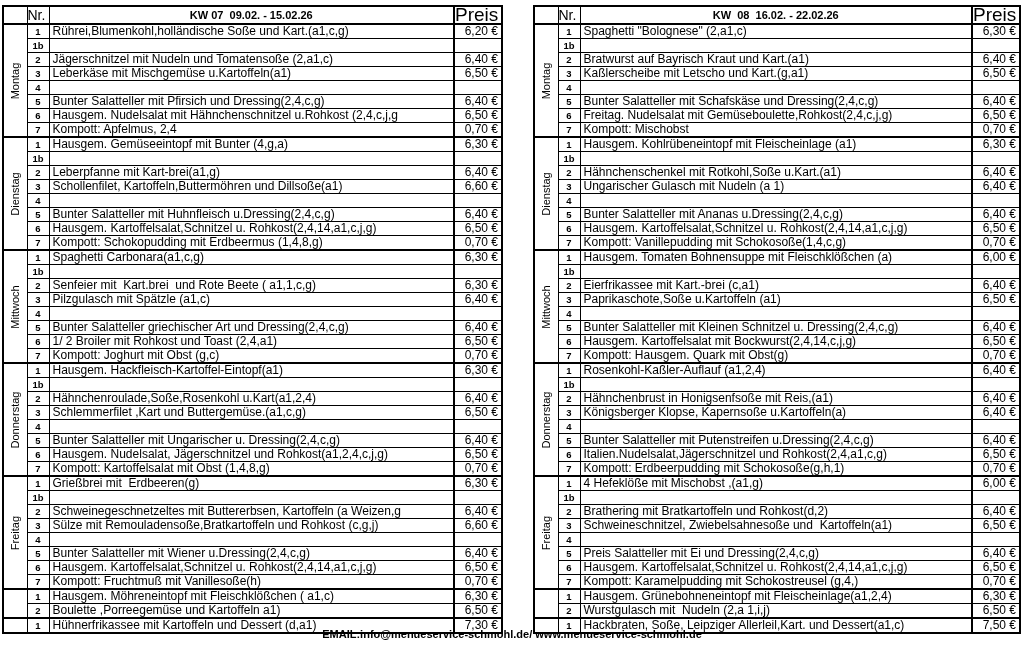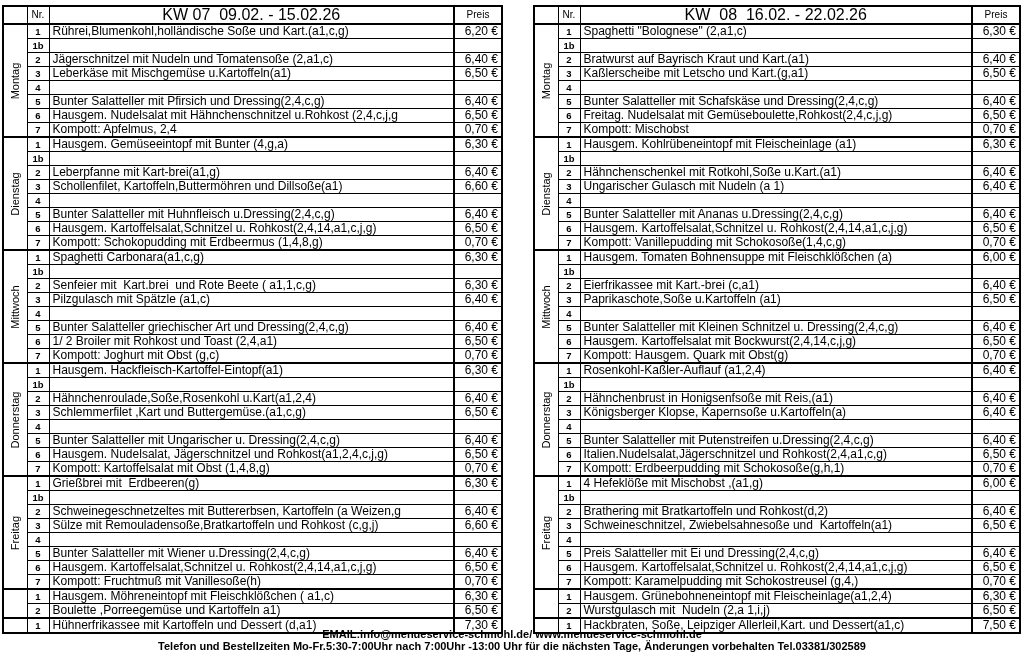--- a/index.html
+++ b/index.html
@@ -26,26 +26,26 @@
     padding: 0;
     height: 13px;
     line-height: 13px;
     font-size: 12px;
     overflow: hidden;
   }
   .menu-table tr.hdr td {
     border-bottom: 2px solid #000;
     height: 16px; line-height: 16px;
   }
-  .menu-table td.nr-h { text-align: center; font-size: 10px; margin-top: 47px; }
+  .menu-table td.nr-h { text-align: left; font-size: 14px; margin-top: 47px; }
   .menu-table td.title-h {
-    text-align: center; font-weight: normal; font-size: 16px; white-space: pre;
+    text-align: center; font-weight: bold; font-size: 11px; white-space: pre;
   }
   .menu-table td.price-h {
-    text-align: center; font-size: 10px; border-left: 2px solid #000;
+    font-size: 19px; border-left: 2px solid #000;
   }
   .menu-table tr.block-start td { border-top: 2px solid #000; }
   .menu-table td.nr {
     text-align: center; font-weight: bold; font-size: 9.5px;
   }
   .menu-table td.dish {
     padding: 0 3px; white-space: pre; text-align: left;
   }
   .menu-table td.price {
     text-align: right; padding-right: 3px;
@@ -57,21 +57,21 @@
     transform: translate(-50%, -50%) rotate(-90deg);
     white-space: nowrap;
   }
   .menu-table td.day.horiz { text-align: center; vertical-align: top; padding-left: 23px; }
   .menu-table td.day.horiz span { display: inline-block; line-height: 13px; }
 
   .footer {
     position: absolute; left: 0; top: 628px; width: 100%;
     text-align: center; font-weight: bold; font-size: 11px;
   }
-  .footer .l1 { }
+  .footer .l1 { margin-bottom: 7px; }
 </style>
 </head>
 <body>
 
 <div id="table-left" class="menu-table-host">
     <table class="menu-table">
       <colgroup>
         <col style="width: 24px;">
         <col style="width: 22px;">
         <col>
@@ -565,14 +565,13 @@
           <td class="nr">1</td>
           <td class="dish">Hackbraten, Soße, Leipziger Allerleil,Kart. und Dessert(a1,c)</td>
           <td class="price">7,50 €</td>
         </tr>
       </tbody>
     </table>
   </div>
 
 <div class="footer">
   <div class="l1">EMAIL:info@menueservice-schmohl.de/ www.menueservice-schmohl.de</div>
-  <div class="l2">Telefon und Bestellzeiten Mo-Fr.5:30-7:00Uhr nach 7:00Uhr -13:00 Uhr für die nächsten Tage, Änderungen vorbehalten Tel.03381/302589</div>
 </div>
 
 </body></html>

